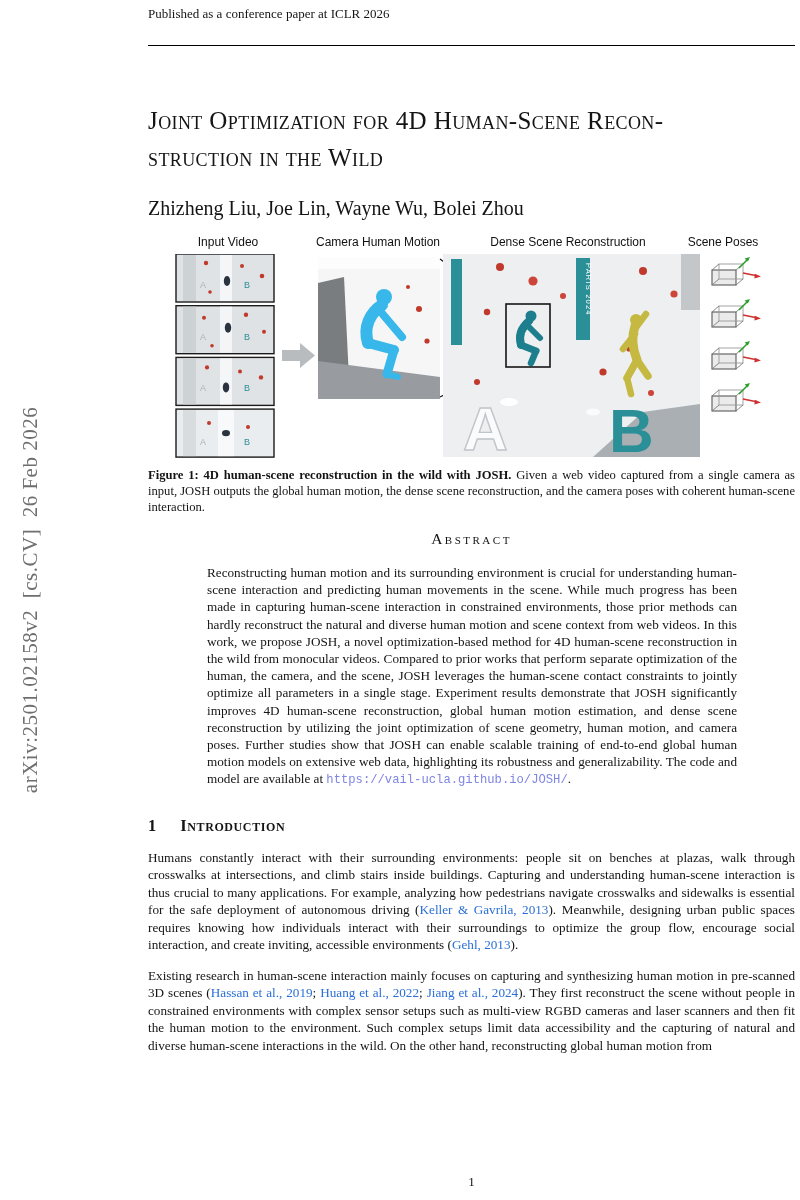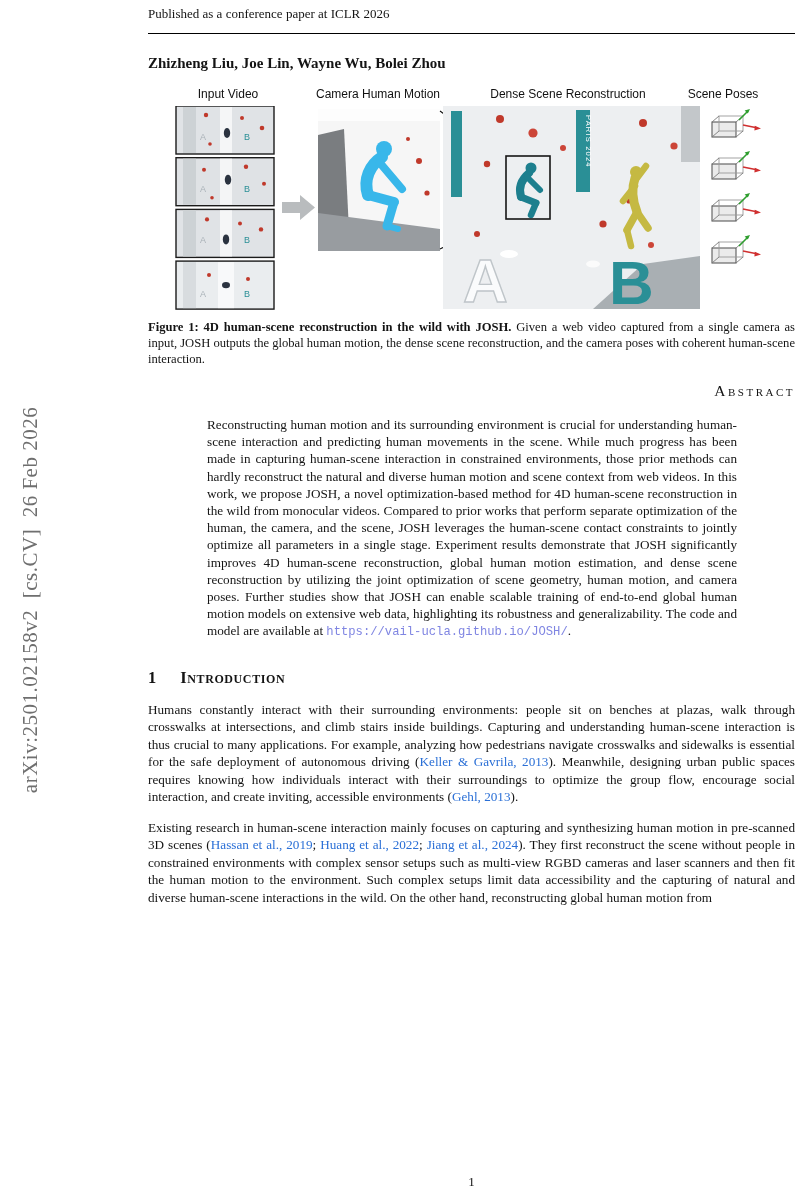--- a/index.html
+++ b/index.html
@@ -1,53 +1,54 @@
 <!DOCTYPE html>
 <html style="--citation: #2a6fd6; --url: #7f85e2; --human-blue: #38b7ea; --human-teal: #1d7f8e; --human-yellow: #c5b942; --scene-red: #c0392b; --banner-teal: #2a8f96; --watermark-gray: #6f6f6f;"><head>
 <meta charset="utf-8">
 <style>
   html,body{margin:0;padding:0}
   body{width:800px;height:1200px;background:#ffffff;font-family:"Liberation Serif",serif;color:#141414}
   .page{position:relative;width:800px;height:1200px;overflow:hidden;background:#fff}
   .watermark{position:absolute;left:30px;top:600px;transform:translate(-50%,-50%) rotate(-90deg);font-size:21px;color:var(--watermark-gray,#6f6f6f);white-space:pre;letter-spacing:.5px}
   .content{position:absolute;left:148px;top:0;width:647px}
-  .running-head{font-size:13px;padding:6px 0 11px 0;border-bottom:1.2px solid #000}
+  .running-head{font-size:13px;padding:6px 0 23px 0;border-bottom:1.2px solid #000}
   .title{margin-top:56px;font-size:25px;font-weight:normal;font-variant:small-caps;letter-spacing:.4px;line-height:37px}
-  .authors{margin-top:21px;font-size:15px;font-weight:bold}
+  .authors{margin-top:21px;font-size:20px;font-weight:normal}
   .affiliation{margin-top:2px;font-size:15px}
   .figure{margin:15px 0 12px 0}
   .fig-labels{position:relative;height:15px;font-family:"Liberation Sans",sans-serif;font-size:12px;color:#111}
   .fig-label{position:absolute;top:0;text-align:center}
   .lbl-input{left:20px;width:120px}
   .lbl-motion{left:155px;width:150px}
   .lbl-scene{left:325px;width:190px}
   .lbl-cameras{left:515px;width:120px}
   .fig-art{display:block;margin-top:4px}
   .caption{margin-top:7px;font-size:12.6px;line-height:16px;text-align:justify}
-  .abstract-heading{margin-top:15px;text-align:right;font-size:15.5px;font-variant:small-caps;letter-spacing:2.5px}
+  .abstract-heading{margin-top:15px;text-align:center;font-size:15.5px;font-variant:small-caps;letter-spacing:2.5px}
   .abstract-body{margin:16px 58px 0 59px;font-size:13.2px;line-height:17.2px;text-align:justify}
   .url{font-family:Liberation Mono, monospace;font-size:12.2px;color:var(--url,#7f85e2);text-decoration:none;word-break:break-all;cursor:pointer}
   .section-heading{margin:26px 0 0 0;font-size:16.5px;font-weight:bold}
   .sec-num{margin-right:24px}
   .sec-title{font-variant:small-caps;letter-spacing:.6px}
   .body-par{margin:13px 0 0 0;font-size:13.2px;line-height:17.5px;text-align:justify}
   .cite{color:var(--citation,#2a6fd6);cursor:pointer}
   .footer{position:absolute;left:148px;bottom:10px;width:647px;text-align:center;font-size:13px}
 </style>
 </head>
 <body>
 
 <div class="page">
 
   <div class="watermark">arXiv:2501.02158v2  [cs.CV]  26 Feb 2026</div>
 
   <div class="content">
 
     <div class="running-head">Published as a conference paper at ICLR 2026</div>
 
+    <h1 class="title"><span>Joint Optimization for 4D Human-Scene Recon-</span><br><span>struction in the Wild</span></h1>
 
     <div class="authors">Zhizheng Liu, Joe Lin, Wayne Wu, Bolei Zhou</div>
 
     <figure class="figure">
       <div class="fig-labels">
         <span class="fig-label lbl-input">Input Video</span>
         <span class="fig-label lbl-motion">Camera Human Motion</span>
         <span class="fig-label lbl-scene">Dense Scene Reconstruction</span>
         <span class="fig-label lbl-cameras">Scene Poses</span>
       </div>

